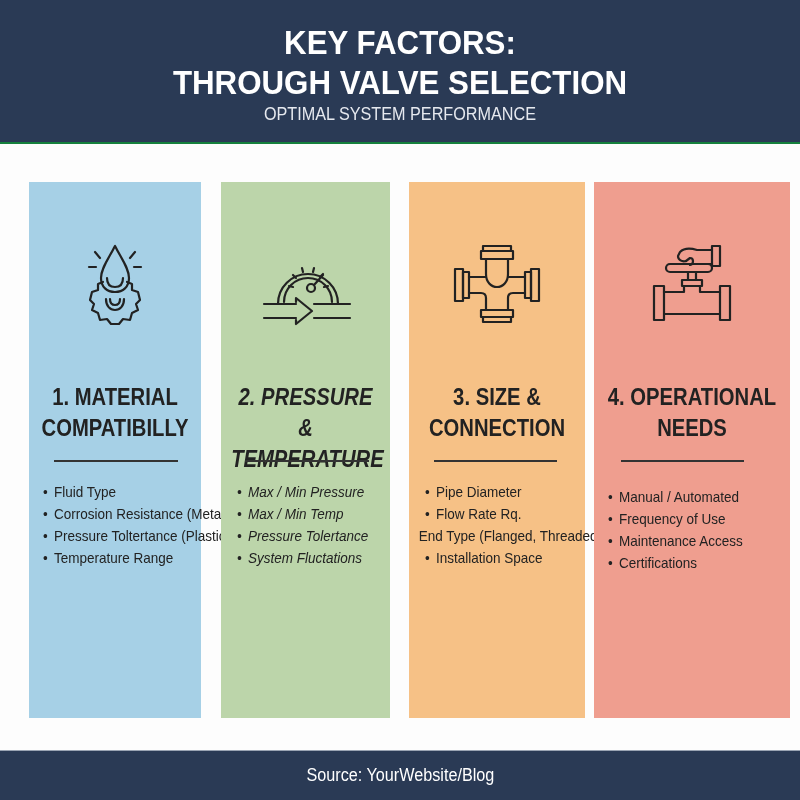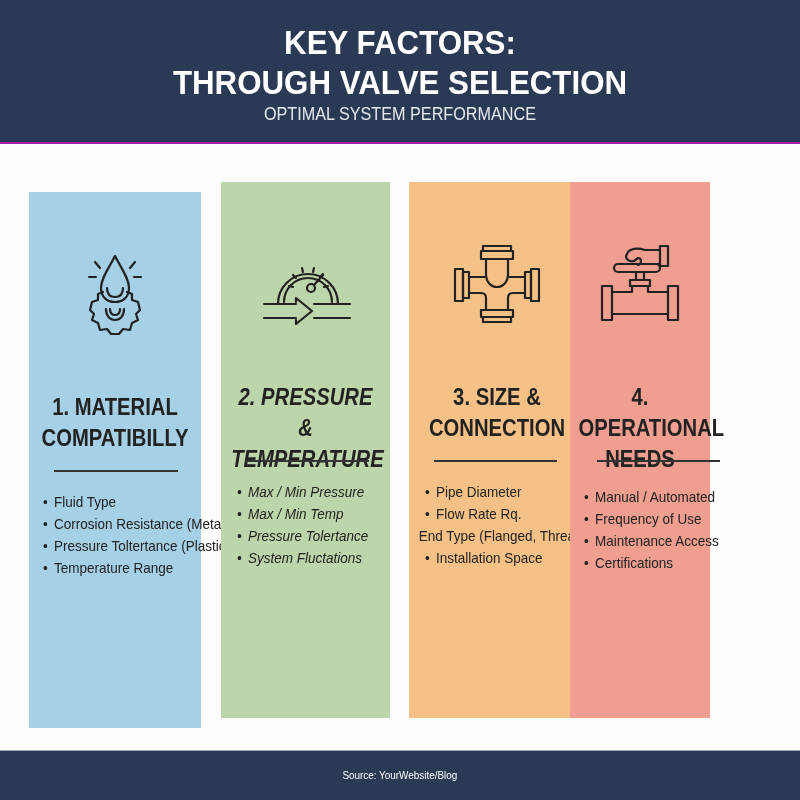--- a/index.html
+++ b/index.html
@@ -1,49 +1,49 @@
 <!DOCTYPE html>
 <html><head>
 <meta charset="utf-8">
 <style>
   html, body { margin:0; padding:0; }
   body { width:800px; height:800px; background:#fdfdfd; position:relative; overflow:hidden;
          font-family:"Liberation Sans", "DejaVu Sans", sans-serif; }
   .header { position:absolute; left:0; top:0; width:800px; height:144px; background:#2a3a55;
-            border-bottom:2px solid #a21caf; box-sizing:border-box; text-align:center; color:#fff; }
+            border-bottom:2px solid #15803d; box-sizing:border-box; text-align:center; color:#fff; }
   .title { position:absolute; left:0; width:800px; font-weight:bold; font-size:34px; letter-spacing:0px;
            transform:scaleX(0.92); transform-origin:center; line-height:40px; }
   .title.l1 { top:22px; }
   .title.l2 { top:62px; }
   .subtitle { position:absolute; left:0; top:104px; width:800px; font-size:18px; color:#e6e9ef;
               transform:scaleX(0.9); transform-origin:center; }
   .col { position:absolute; top:182px; height:536px; box-sizing:border-box; }
   .icon { position:absolute; top:52px; left:50%; margin-left:-50px; width:100px; height:100px; }
   .heading { position:absolute; top:200px; left:0; width:100%; text-align:center; font-weight:bold;
              font-size:23px; line-height:31px; color:#222; transform:scaleX(0.88); transform-origin:center; }
   .divider { position:absolute; top:278px; height:2px; background:#333; }
   .list { position:absolute; top:299px; list-style:none; margin:0; padding:0; font-size:15px;
           line-height:22px; color:#222; white-space:nowrap; transform:scaleX(0.9); transform-origin:left; }
   .list li::before { content:"\2022"; margin-right:7px; }
   .list li.nobullet::before { content:""; margin-right:0; }
   .footer { position:absolute; left:0; top:750px; width:800px; height:50px; background:#2a3a55;
             border-top:1px solid #9aa4b3; box-sizing:border-box; color:#fff; text-align:center;
-            font-size:11px; line-height:48px; }
+            font-size:18px; line-height:48px; }
   .footer span { display:inline-block; transform:scaleX(0.9); }
 </style>
 </head>
 <body>
 
 <div class="header">
   <div class="title l1">KEY FACTORS:</div>
   <div class="title l2">THROUGH VALVE SELECTION</div>
   <div class="subtitle">OPTIMAL SYSTEM PERFORMANCE</div>
 </div>
 
-<div class="col" style="left:29px;width:172px;background:#a6d0e6;margin-top:10px;">
+<div class="col" style="left:29px;width:172px;background:#a6d0e6;">
   <svg class="icon" viewBox="0 0 100 100" fill="none" stroke="#222" stroke-width="2.2" stroke-linecap="round" stroke-linejoin="round">
     <line x1="30" y1="18" x2="35" y2="24"></line>
       <line x1="24" y1="33" x2="31" y2="33"></line>
     <line x1="70" y1="18" x2="65" y2="24"></line>
       <line x1="76" y1="33" x2="69" y2="33"></line>
     <path d="M50 12 C44 24 36 34 36 44 C36 53 42 58 50 58 C58 58 64 53 64 44 C64 34 56 24 50 12 Z"></path>
     <path d="M42 44 C42 50 45 53 50 53 C55 53 58 50 58 44"></path>
     <path d="M38 48 L33 50 L33 56 L27 58 L25 66 L29 70 L27 76 L33 79 L35 86 L42 85 L46 90 L54 90 L58 85 L65 86 L67 79 L73 76 L71 70 L75 66 L73 58 L67 56 L67 50 L62 48"></path>
     <path d="M41 65 C41 72 45 76 50 76 C55 76 59 72 59 65"></path>
     <path d="M45 65 C45 69 47 71 50 71 C53 71 55 69 55 65"></path>
@@ -114,21 +114,21 @@
   </div>
   <div class="divider" style="left:25px;width:123px;"></div>
   <ul class="list" style="left:16px;">
     <li>Pipe Diameter</li>
     <li>Flow Rate Rq.</li>
     <li class="nobullet" style="margin-left:-7px;">End Type (Flanged, Threaded)</li>
     <li>Installation Space</li>
   </ul>
 </div>
 
-<div class="col" style="left:570px;width:140px;background:#ef9e8f;">
+<div class="col" style="left:594px;width:196px;background:#ef9e8f;">
   <svg class="icon" viewBox="0 0 100 100" fill="none" stroke="#222" stroke-width="2.2" stroke-linecap="round" stroke-linejoin="round">
     <rect x="70" y="12" width="8" height="20"></rect>
     <path d="M70 16 L55 16 C48 14 42 14 38 18 L36 22 C36 26 40 28 44 27"></path>
     <path d="M44 27 L48 24 C52 24 52 30 48 31"></path>
     <path d="M70 30 L52 30"></path>
     <rect x="24" y="30" width="46" height="8" rx="4"></rect>
     <rect x="46" y="38" width="8" height="8"></rect>
     <rect x="40" y="46" width="20" height="6"></rect>
     <path d="M30 58 L42 58 L42 52"></path>
     <path d="M70 58 L58 58 L58 52"></path>

